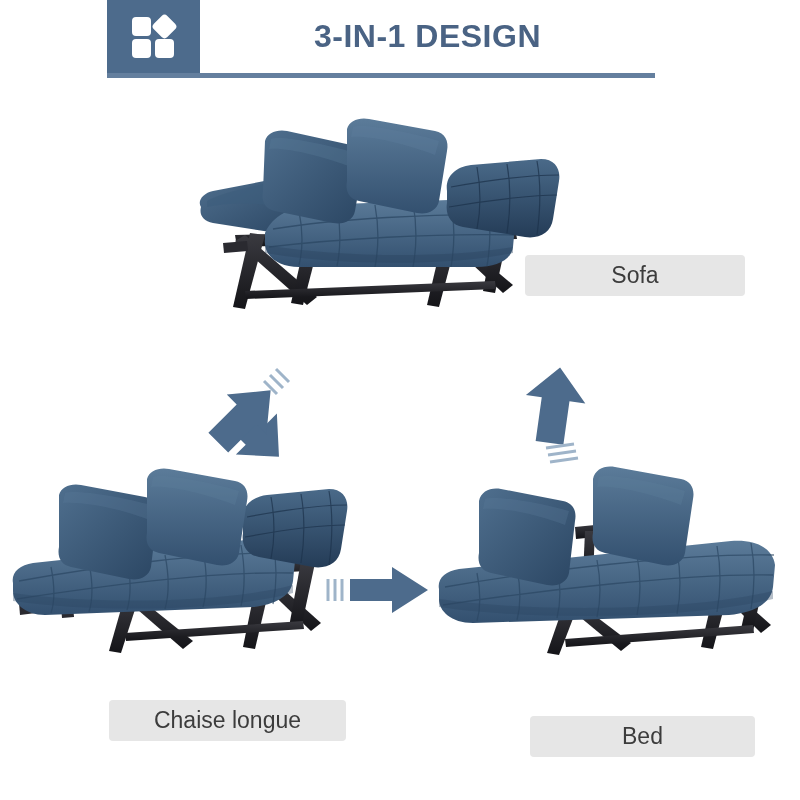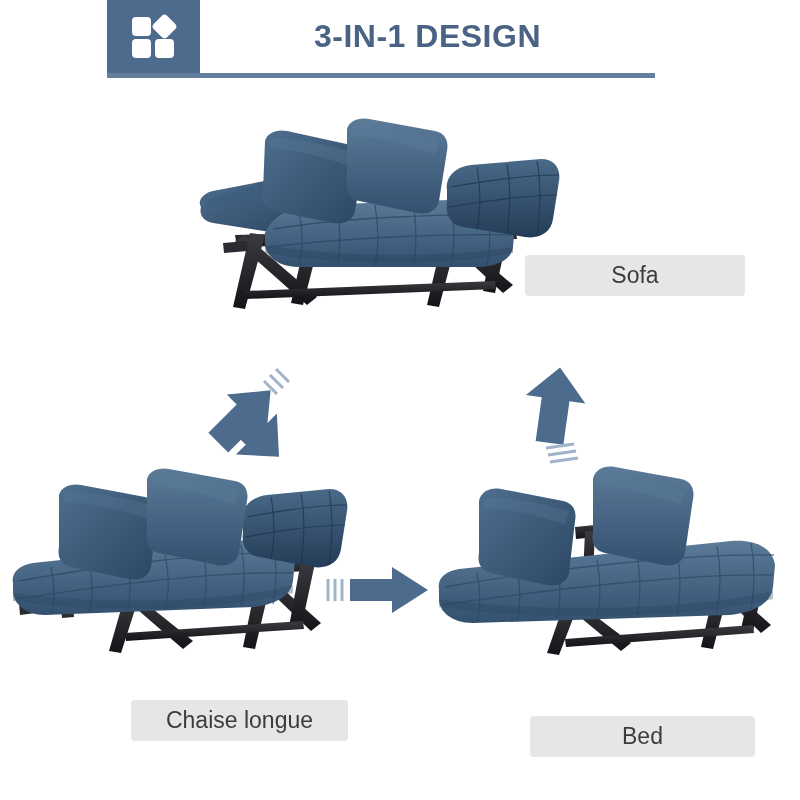--- a/index.html
+++ b/index.html
@@ -99,21 +99,21 @@
     border-radius: 4px;
     display: flex;
     align-items: center;
     justify-content: center;
     color: #3c3c3c;
     font-size: 23px;
     font-family: "Liberation Sans", sans-serif;
     white-space: nowrap;
   }
   #label-sofa   { left: 525px; top: 255px; width: 220px; height: 41px; }
-  #label-chaise { left: 131px; top: 700px; width: 217px; height: 41px; text-align: right; }
+  #label-chaise { left: 109px; top: 700px; width: 237px; height: 41px; text-align: right; }
   #label-bed    { left: 530px; top: 716px; width: 225px; height: 41px; }
 
   
   .arrow-svg { position: absolute; overflow: visible; }
   #arrow-diag { left: 190px; top: 365px; width: 120px; height: 100px; }
   #arrow-up   { left: 500px; top: 365px; width: 110px; height: 115px; }
   #arrow-right{ left: 320px; top: 565px; width: 115px; height: 50px; }
 </style>
 </head>
 <body>

